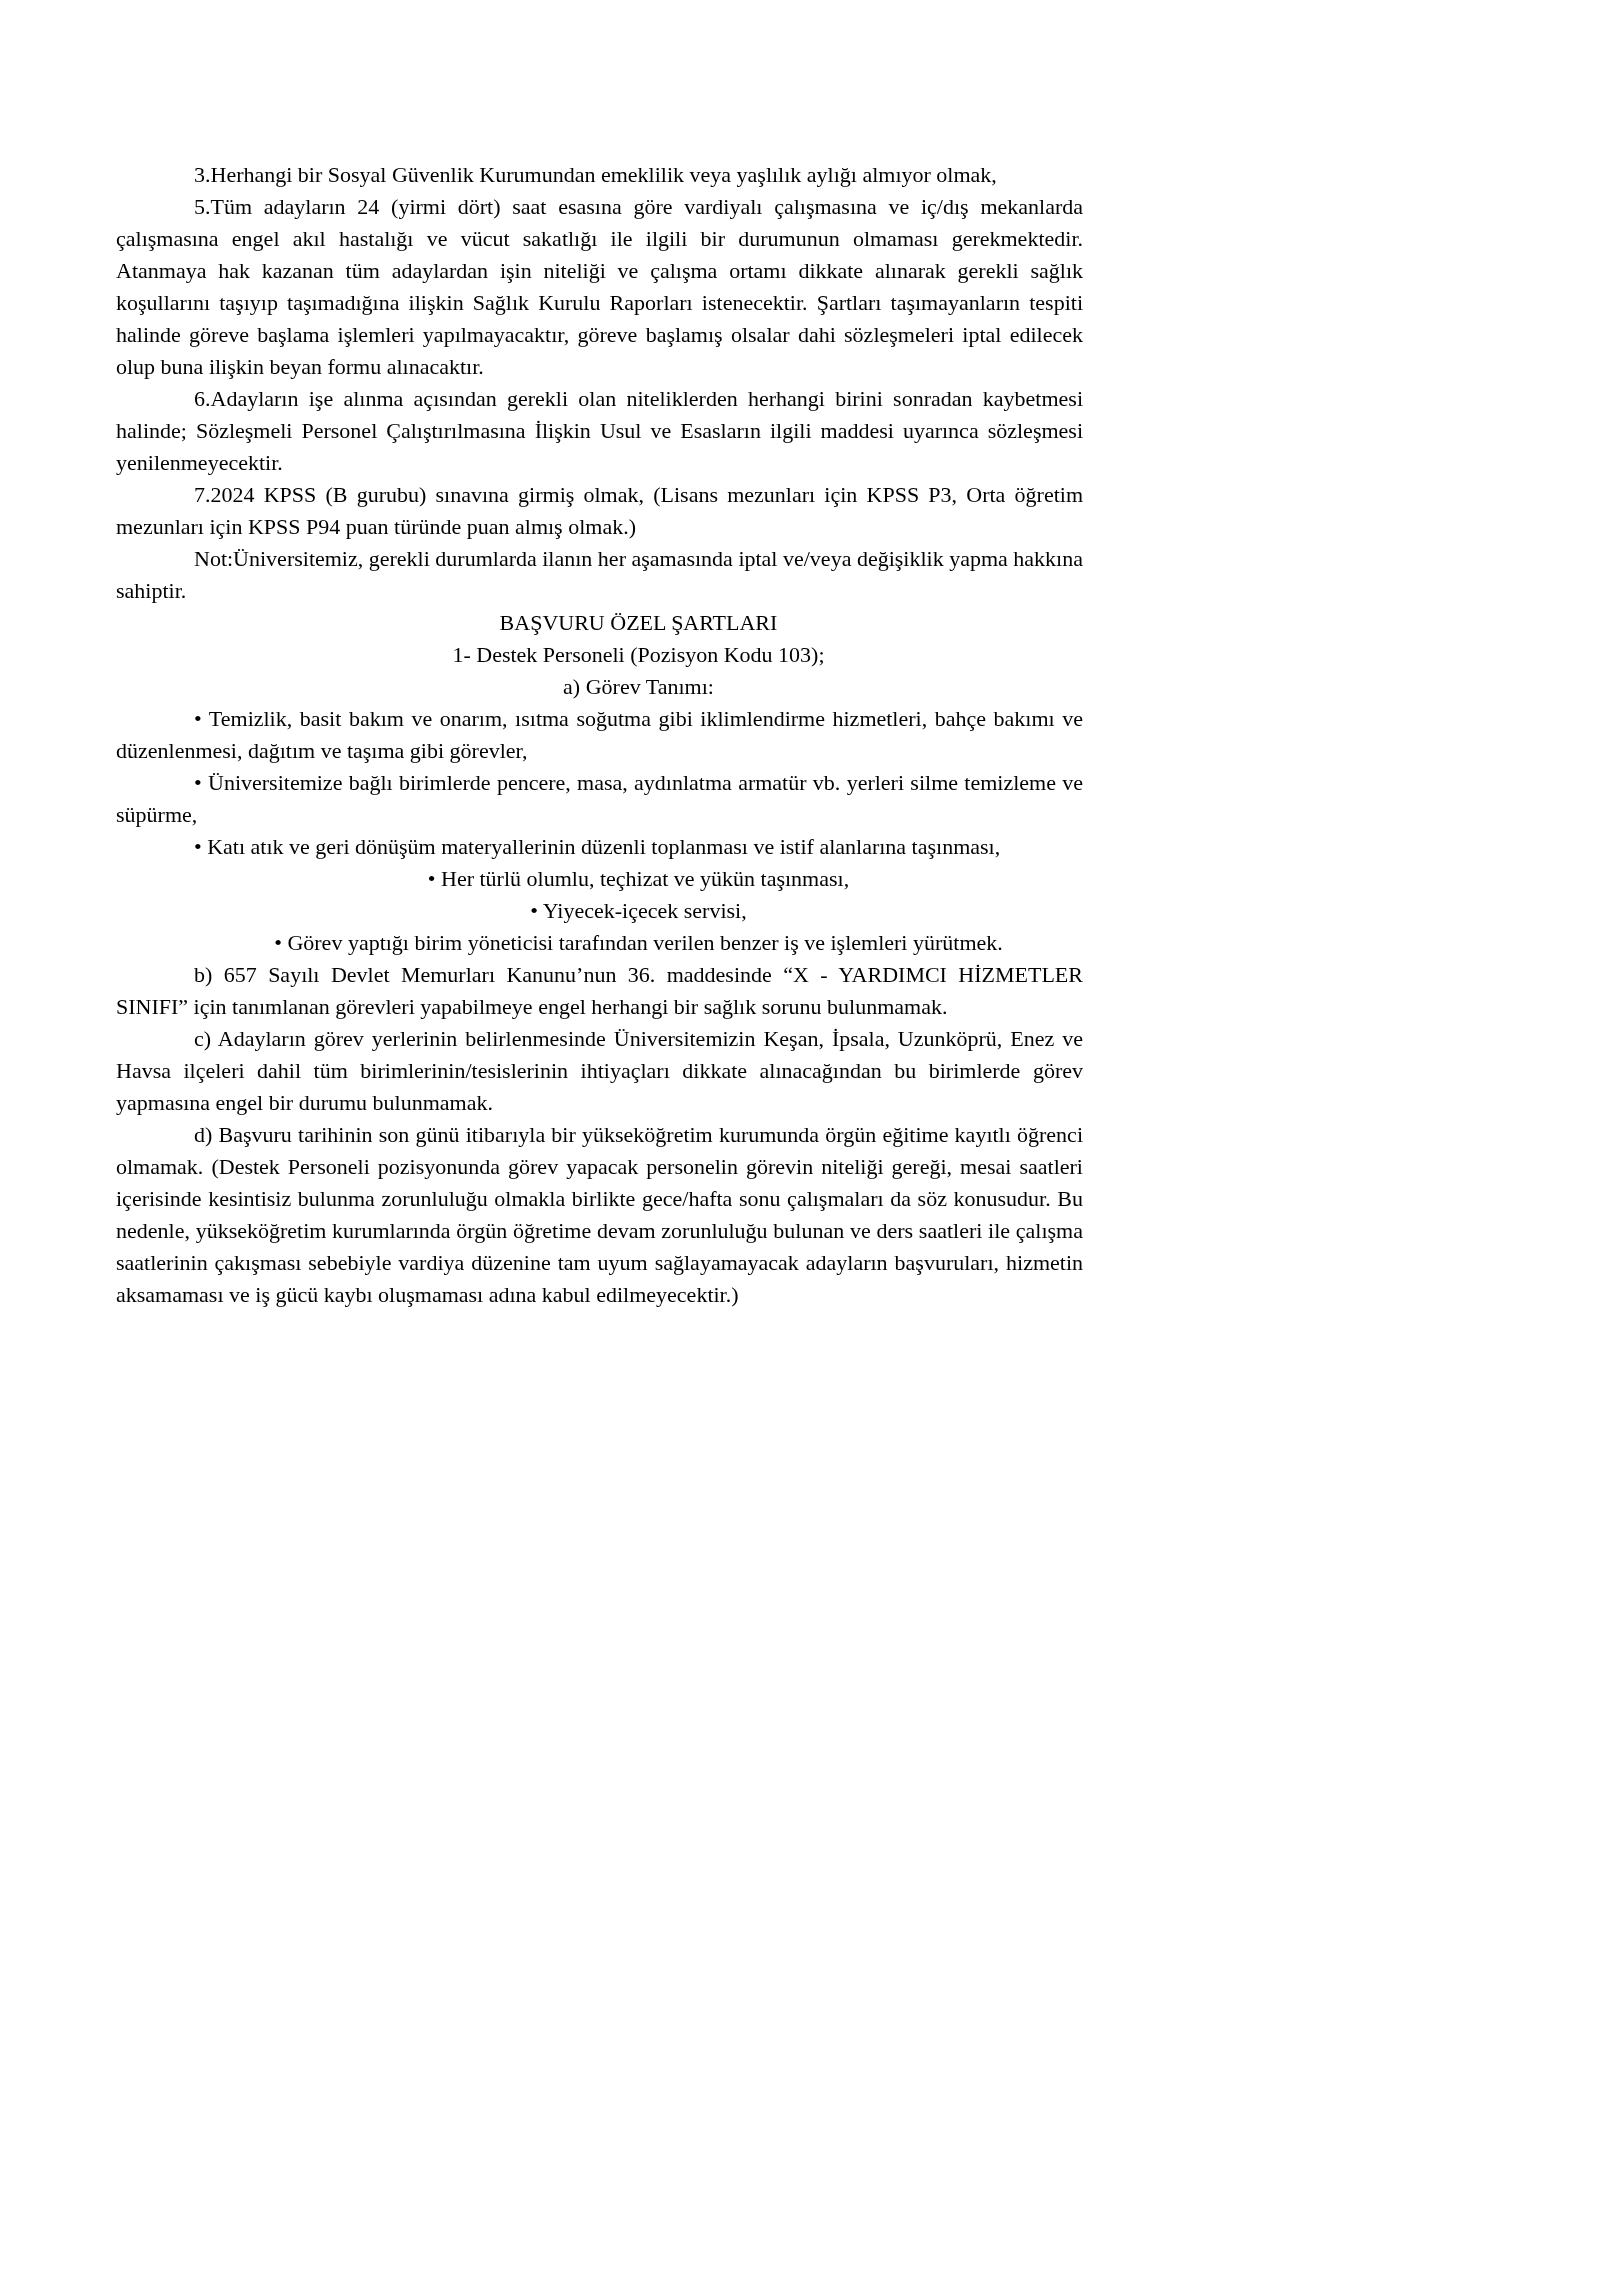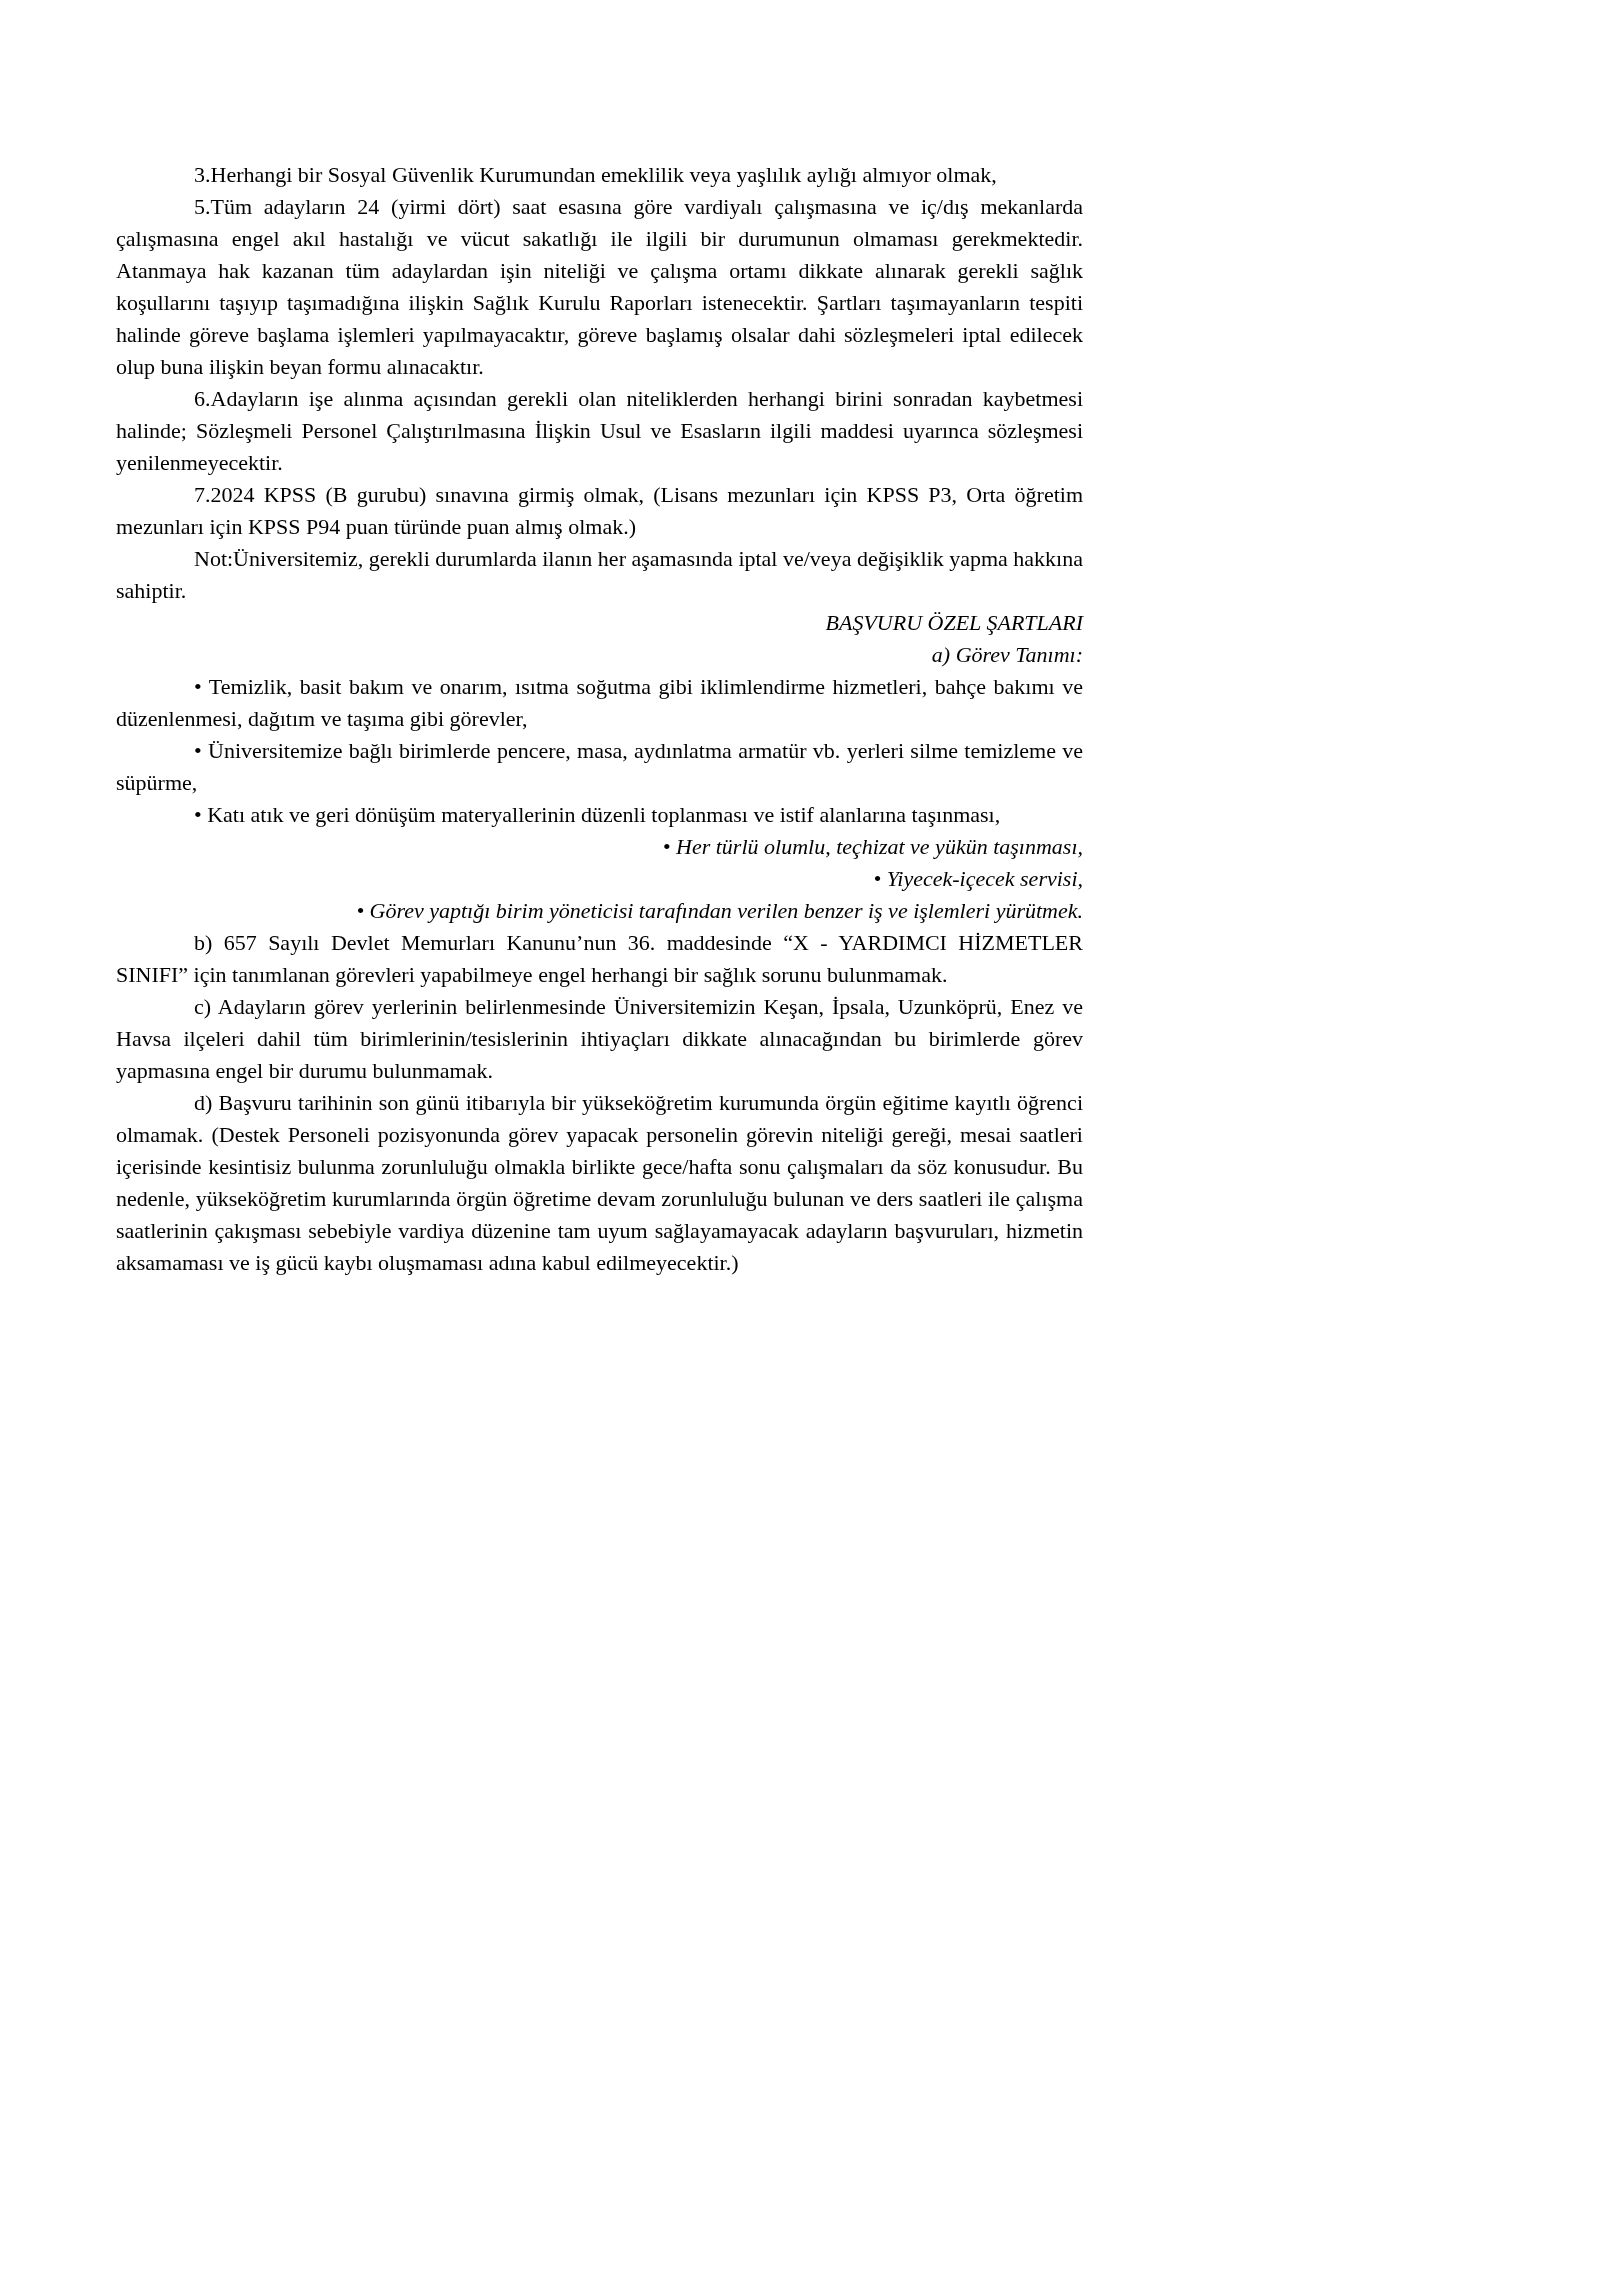--- a/index.html
+++ b/index.html
@@ -31,39 +31,39 @@
     color: #000000;
     text-align: justify;
     text-justify: inter-word;
     text-indent: 78px;
     -webkit-hyphens: none;
     hyphens: none;
     word-spacing: 0px;
   }
   
   p.para.short {
-    text-align: right;
-    font-style: italic;
+    text-align: center;
   }
   p.para.bullet {
     text-indent: 78px;
   }
 </style>
 </head>
 <body>
 
 <div class="page">
   <div class="text-column">
 
     <p class="para">3.Herhangi bir Sosyal Güvenlik Kurumundan emeklilik veya yaşlılık aylığı almıyor olmak,</p>
     <p class="para">5.Tüm adayların 24 (yirmi dört) saat esasına göre vardiyalı çalışmasına ve iç/dış mekanlarda çalışmasına engel akıl hastalığı ve vücut sakatlığı ile ilgili bir durumunun olmaması gerekmektedir. Atanmaya hak kazanan tüm adaylardan işin niteliği ve çalışma ortamı dikkate alınarak gerekli sağlık koşullarını taşıyıp taşımadığına ilişkin Sağlık Kurulu Raporları istenecektir. Şartları taşımayanların tespiti halinde göreve başlama işlemleri yapılmayacaktır, göreve başlamış olsalar dahi sözleşmeleri iptal edilecek olup buna ilişkin beyan formu alınacaktır.</p>
     <p class="para">6.Adayların işe alınma açısından gerekli olan niteliklerden herhangi birini sonradan kaybetmesi halinde; Sözleşmeli Personel Çalıştırılmasına İlişkin Usul ve Esasların ilgili maddesi uyarınca sözleşmesi yenilenmeyecektir.</p>
     <p class="para">7.2024 KPSS (B gurubu) sınavına girmiş olmak, (Lisans mezunları için KPSS P3, Orta öğretim mezunları için KPSS P94 puan türünde puan almış olmak.)</p>
     <p class="para">Not:Üniversitemiz, gerekli durumlarda ilanın her aşamasında iptal ve/veya değişiklik yapma hakkına sahiptir.</p>
     <p class="para short">BAŞVURU ÖZEL ŞARTLARI</p>
+    <p class="para short">1- Destek Personeli (Pozisyon Kodu 103);</p>
     <p class="para short">a) Görev Tanımı:</p>
     <p class="para bullet">• Temizlik, basit bakım ve onarım, ısıtma soğutma gibi iklimlendirme hizmetleri, bahçe bakımı ve düzenlenmesi, dağıtım ve taşıma gibi görevler,</p>
     <p class="para bullet">• Üniversitemize bağlı birimlerde pencere, masa, aydınlatma armatür vb. yerleri silme temizleme ve süpürme,</p>
     <p class="para bullet">• Katı atık ve geri dönüşüm materyallerinin düzenli toplanması ve istif alanlarına taşınması,</p>
     <p class="para bullet short">• Her türlü olumlu, teçhizat ve yükün taşınması,</p>
     <p class="para bullet short">• Yiyecek-içecek servisi,</p>
     <p class="para bullet short">• Görev yaptığı birim yöneticisi tarafından verilen benzer iş ve işlemleri yürütmek.</p>
     <p class="para">b) 657 Sayılı Devlet Memurları Kanunu’nun 36. maddesinde “X - YARDIMCI HİZMETLER SINIFI” için tanımlanan görevleri yapabilmeye engel herhangi bir sağlık sorunu bulunmamak.</p>
     <p class="para">c) Adayların görev yerlerinin belirlenmesinde Üniversitemizin Keşan, İpsala, Uzunköprü, Enez ve Havsa ilçeleri dahil tüm birimlerinin/tesislerinin ihtiyaçları dikkate alınacağından bu birimlerde görev yapmasına engel bir durumu bulunmamak.</p>
     <p class="para">d) Başvuru tarihinin son günü itibarıyla bir yükseköğretim kurumunda örgün eğitime kayıtlı öğrenci olmamak. (Destek Personeli pozisyonunda görev yapacak personelin görevin niteliği gereği, mesai saatleri içerisinde kesintisiz bulunma zorunluluğu olmakla birlikte gece/hafta sonu çalışmaları da söz konusudur. Bu nedenle, yükseköğretim kurumlarında örgün öğretime devam zorunluluğu bulunan ve ders saatleri ile çalışma saatlerinin çakışması sebebiyle vardiya düzenine tam uyum sağlayamayacak adayların başvuruları, hizmetin aksamaması ve iş gücü kaybı oluşmaması adına kabul edilmeyecektir.)</p>

